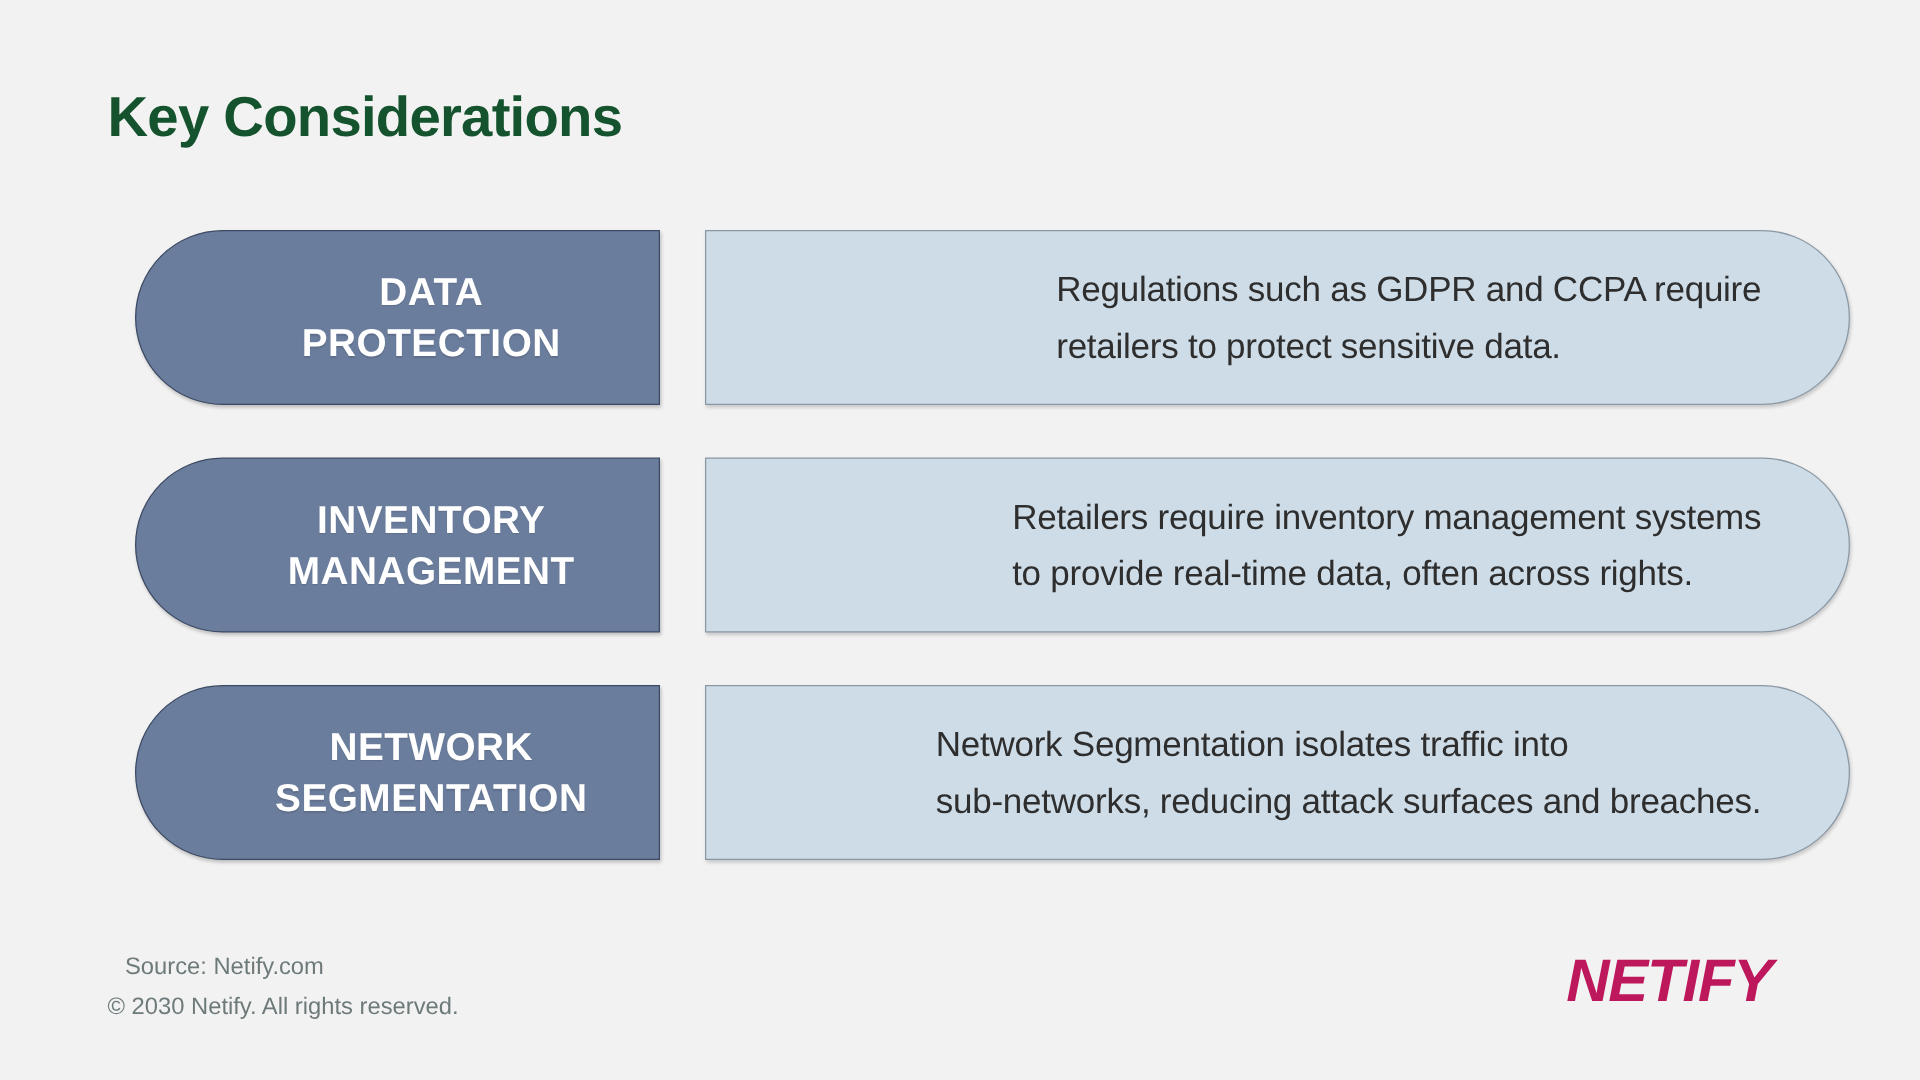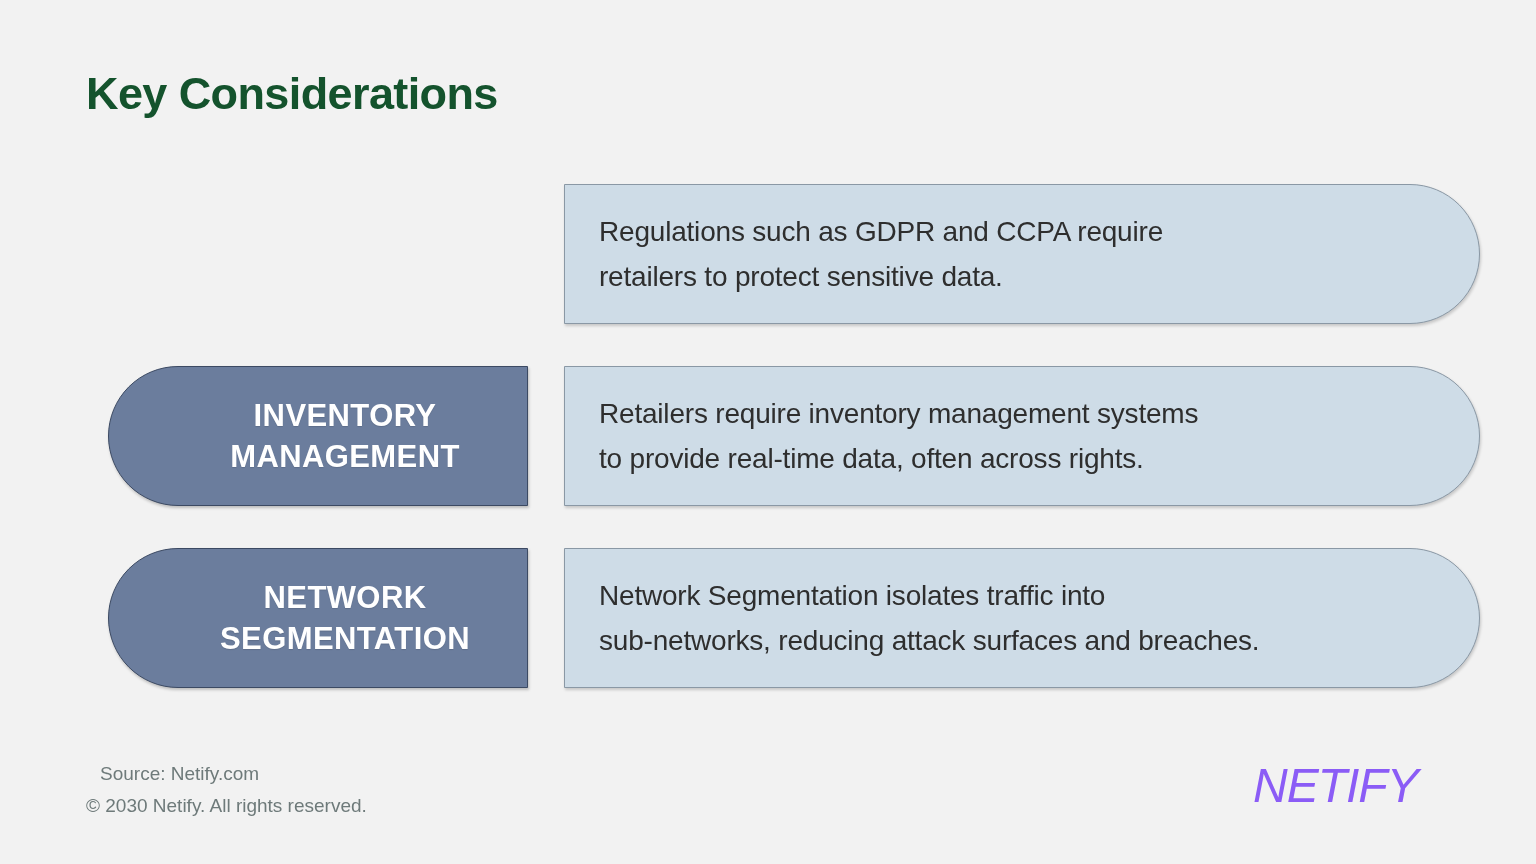--- a/index.html
+++ b/index.html
@@ -90,20 +90,21 @@
     height: 140px;
     box-sizing: border-box;
     background: #cedce7;
     border: 1px solid #8a98a5;
     border-radius: 0 70px 70px 0;
     display: flex;
     align-items: center;
     padding-left: 34px;
     padding-right: 70px;
     box-shadow: 1px 2px 3px rgba(0,0,0,0.18);
+    justify-content: flex-end;
   }
 
   .desc-panel-text {
     color: #2e2e2e;
     font-size: 28px;
     line-height: 1.62;
     font-stretch: condensed;
     letter-spacing: -0.2px;
     white-space: pre-line;
   }
@@ -127,38 +128,42 @@
     color: #6e7a7a;
     line-height: 1.65;
     white-space: nowrap;
   }
 
   .brand-logo {
     position: absolute;
     left: 1253px;
     top: 762px;
     font-size: 48px;
-    font-weight: normal;
+    font-weight: bold;
     font-style: italic;
-    color: #8b5cf6;
+    color: #be185d;
     letter-spacing: -1px;
     line-height: 1;
     white-space: nowrap;
   }
 </style>
 </head>
 <body>
 
 <div class="slide">
 
   <div class="page-title">Key Considerations</div>
 
   <div class="rows">
 
     <div class="row">
+      <div class="label-pill">
+        <span class="label-pill-text">DATA
+PROTECTION</span>
+      </div>
       <div class="desc-panel">
         <span class="desc-panel-text">Regulations such as GDPR and CCPA require
 retailers to protect sensitive data.</span>
       </div>
     </div>
 
     <div class="row">
       <div class="label-pill">
         <span class="label-pill-text">INVENTORY
 MANAGEMENT</span>

